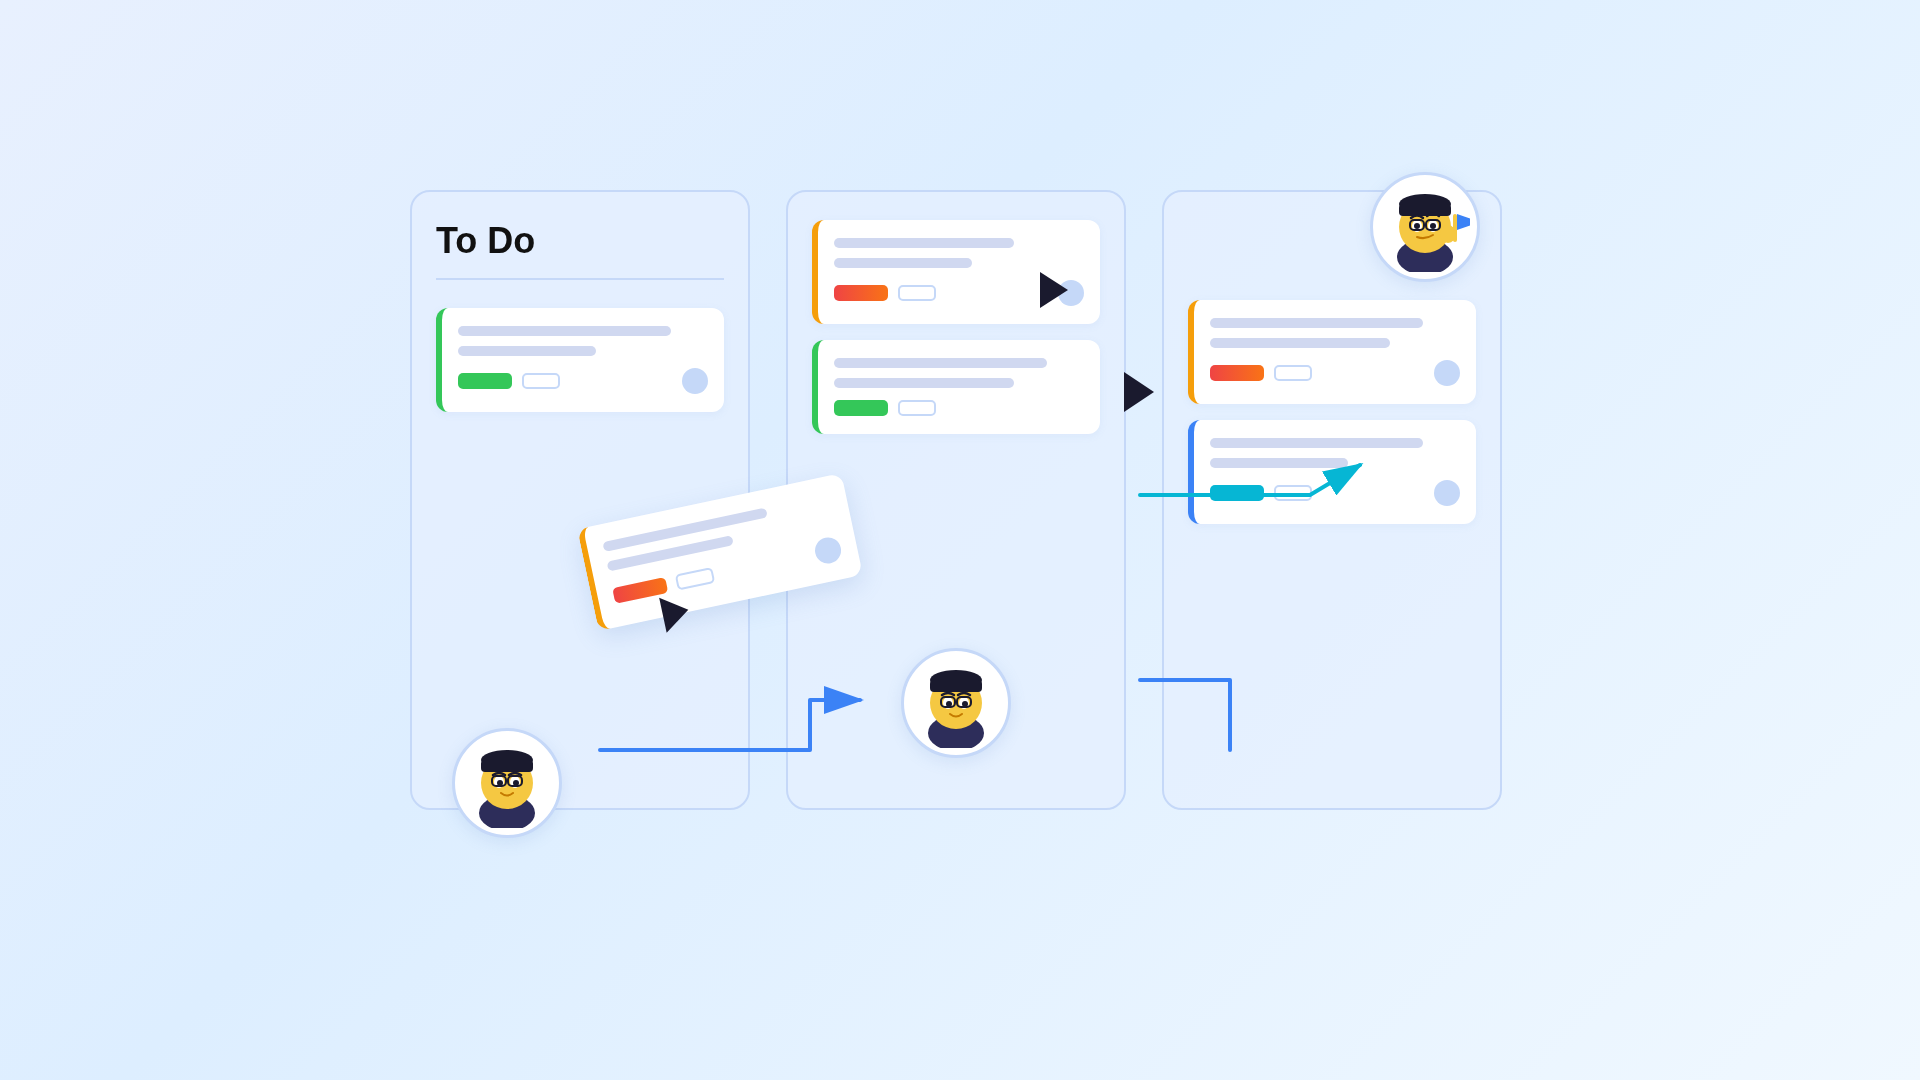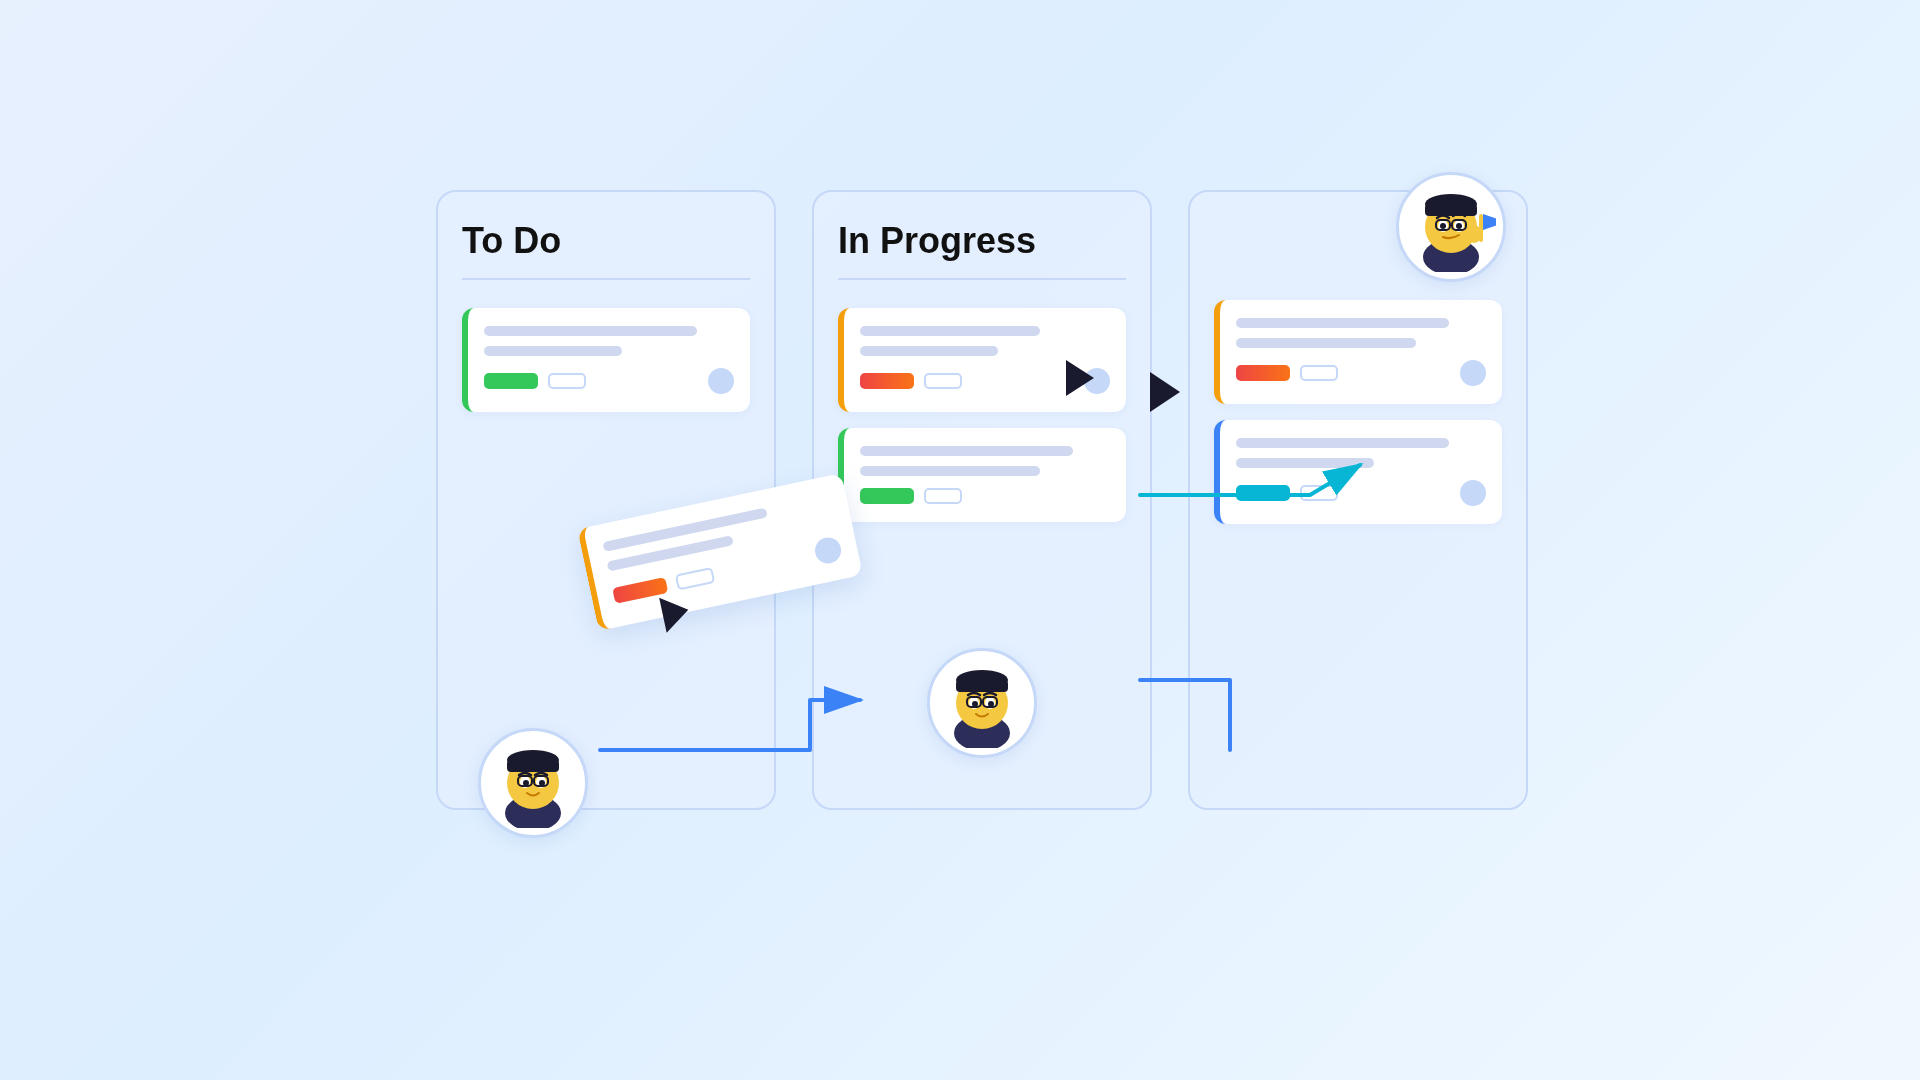--- a/index.html
+++ b/index.html
@@ -182,21 +182,21 @@
       height: 90px;
     }
   </style>
 </head>
 <body>
 
 <div class="board-wrapper">
 
   <div class="columns-row">
 
-    <div class="column" style="position:relative;margin-left:26px;">
+    <div class="column" style="position:relative;">
       <div class="column-title">To Do</div>
 
       <div class="card green-border">
         <div class="card-line long"></div>
         <div class="card-line short"></div>
         <div class="card-footer">
           <div class="badge green"></div>
           <div class="badge-outline"></div>
           <div class="dot"></div>
         </div>
@@ -223,21 +223,20 @@
 
           <path d="M39 55 Q45 60 51 55" fill="none" stroke="#c47a00" stroke-width="2" stroke-linecap="round"></path>
 
           <path d="M31 37 Q37 33 43 37" fill="none" stroke="#1a1a2e" stroke-width="2.5" stroke-linecap="round"></path>
           <path d="M47 37 Q53 33 59 37" fill="none" stroke="#1a1a2e" stroke-width="2.5" stroke-linecap="round"></path>
         </svg>
       </div>
     </div>
 
     <div class="column" style="position:relative;">
-      <div class="column-title">In Progress</div>
 
       <div class="card orange-border">
         <div class="card-line medium"></div>
         <div class="card-line short"></div>
         <div class="card-footer">
           <div class="badge red-orange"></div>
           <div class="badge-outline"></div>
           <div class="dot"></div>
         </div>
 

